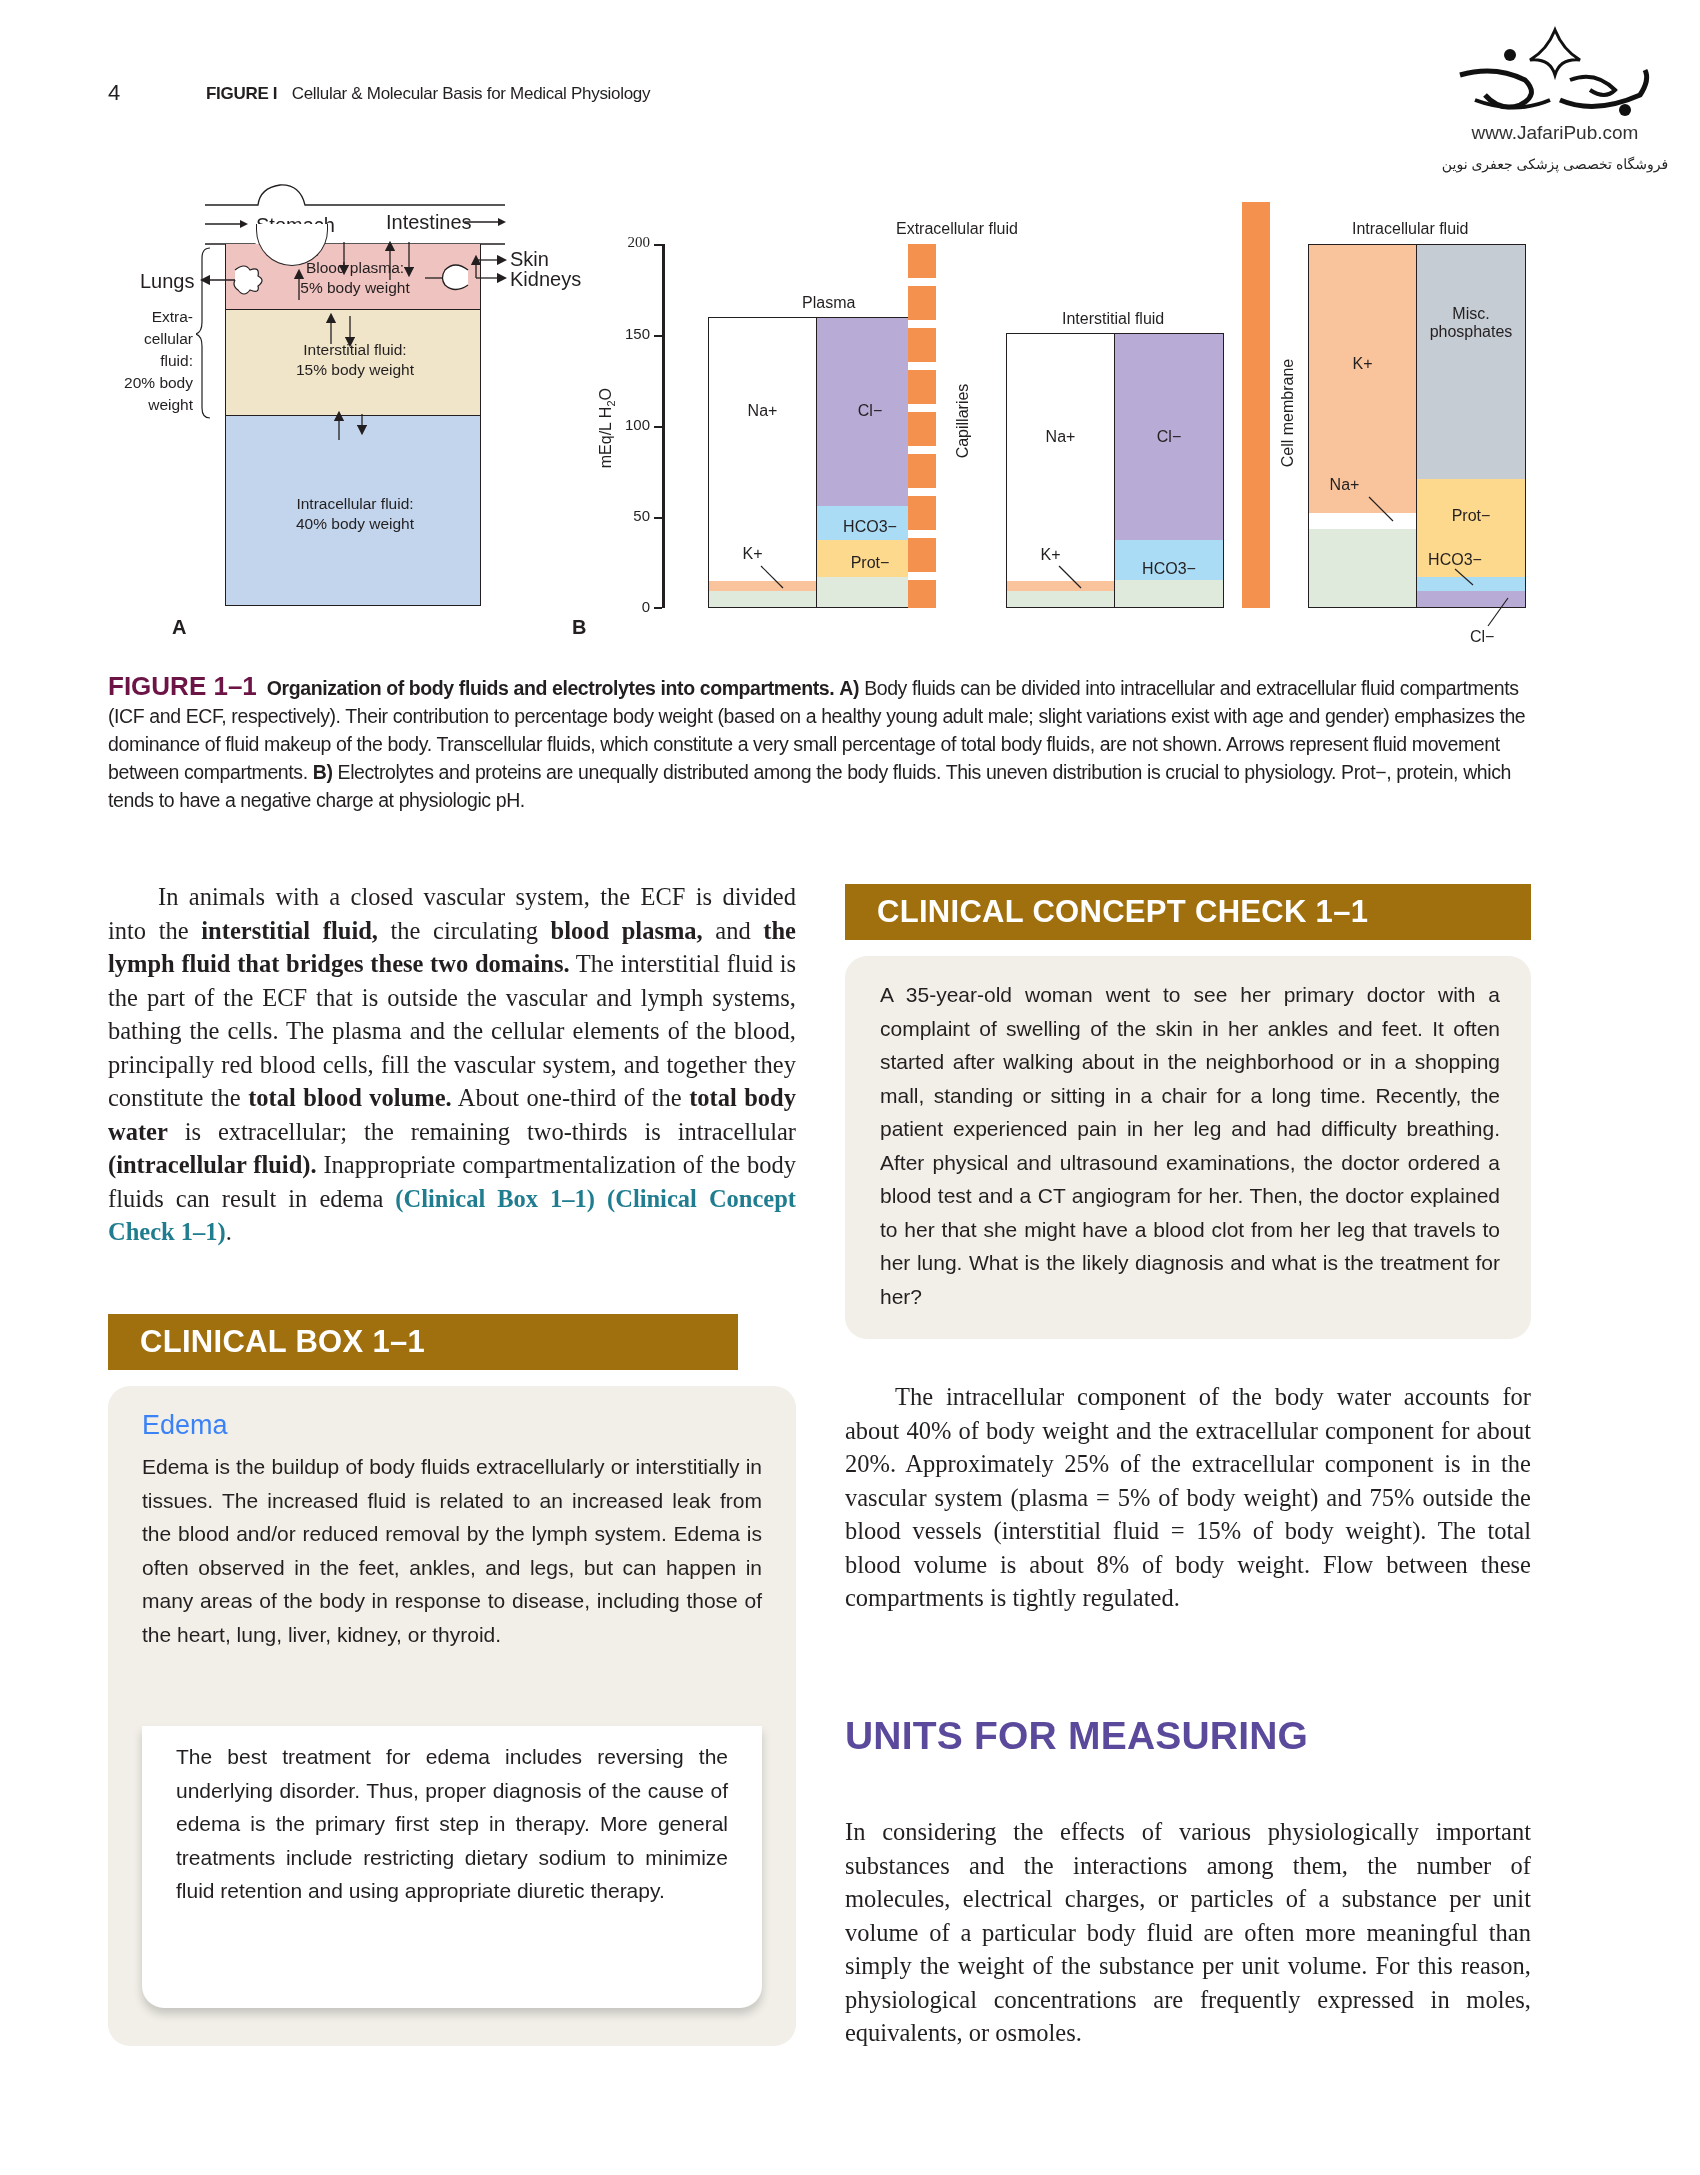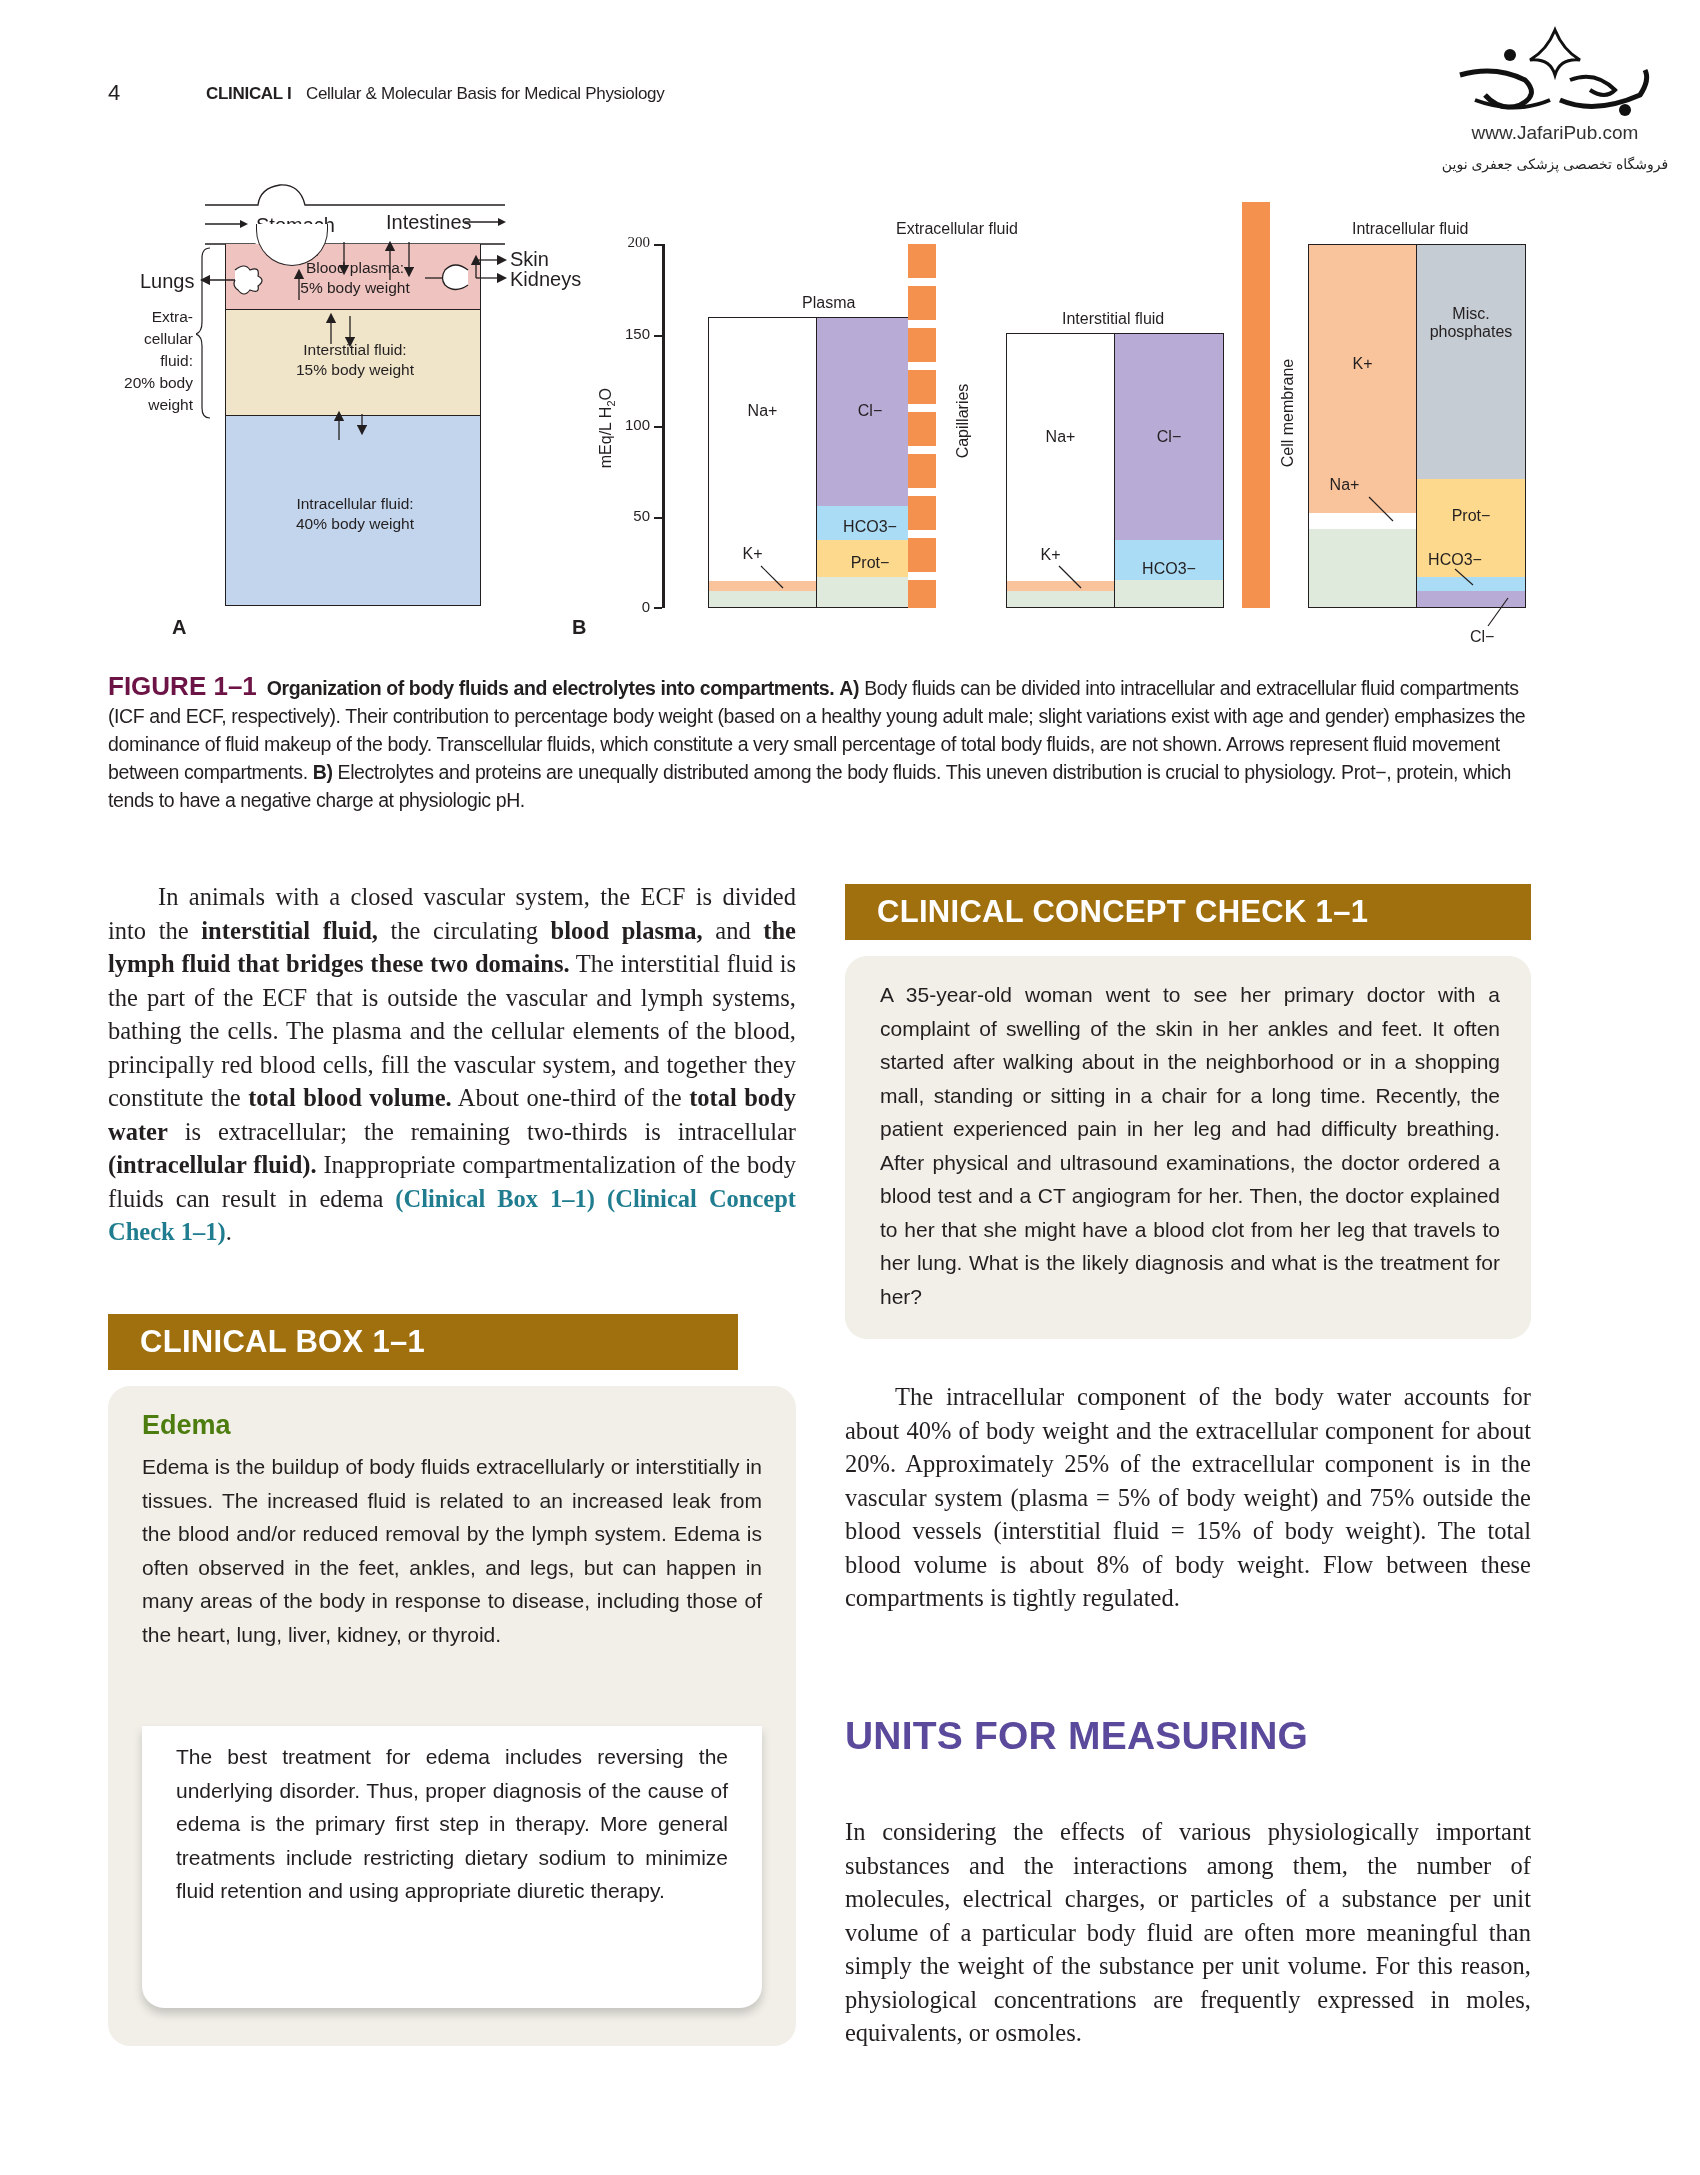--- a/index.html
+++ b/index.html
@@ -38,33 +38,33 @@
 
   
   .serif { font-family: "Liberation Serif", serif; font-size: 24.5px; line-height: 33.5px; text-align: justify; color: #231f20; }
   .serif b { font-weight: bold; }
   .link { color: #1f7d8f; font-weight: bold; }
 
   .box-header { background: #a0700e; color: #fff; font-weight: bold; font-size: 31px; padding-left: 32px; display: flex; align-items: center; letter-spacing: 0.3px; }
   .box-body { background: #f1efe8; border-radius: 22px; }
   .sans-body { font-family: "Liberation Sans", sans-serif; font-size: 21px; line-height: 33.5px; text-align: justify; color: #231f20; }
 
-  .edema-title { color: #4d7c0f; font-weight: bold; font-size: 27px; }
+  .edema-title { color: #3b82f6; font-weight: normal; font-size: 27px; }
 
   .thera { background: #fff; border-radius: 0 0 22px 22px; box-shadow: 0 6px 10px rgba(0,0,0,0.18); }
   .thera-head { background: #444e8c; color: #fff; font-weight: bold; font-size: 25.5px; padding-left: 32px; display: flex; align-items: center; height: 46px; }
 
   .units-title { color: #5b4a9c; font-weight: bold; font-size: 39px; line-height: 45px; letter-spacing: 0.2px; }
 </style>
 </head>
 <body>
 
 <div class="abs page-num">4</div>
 <div class="abs running-head">
-  <b>CLINICAL I</b>
+  <b>FIGURE I</b>
   <span>Cellular &amp; Molecular Basis for Medical Physiology</span>
 </div>
 
 <div class="abs logo">
   <svg width="200" height="100" viewBox="0 0 200 100">
     <path d="M100 10 Q92 30 75 40 Q95 38 100 55 Q105 38 125 40 Q108 30 100 10Z" fill="none" stroke="#111" stroke-width="3"></path>
     <path d="M5 55 Q40 45 70 60 Q85 75 65 85 Q45 92 30 75" fill="none" stroke="#111" stroke-width="5"></path>
     <path d="M20 80 Q60 95 95 80" fill="none" stroke="#111" stroke-width="4"></path>
     <path d="M105 80 Q140 95 185 75 Q195 60 190 50" fill="none" stroke="#111" stroke-width="5"></path>
     <path d="M115 60 Q140 50 160 70 Q150 80 135 70" fill="none" stroke="#111" stroke-width="4"></path>

